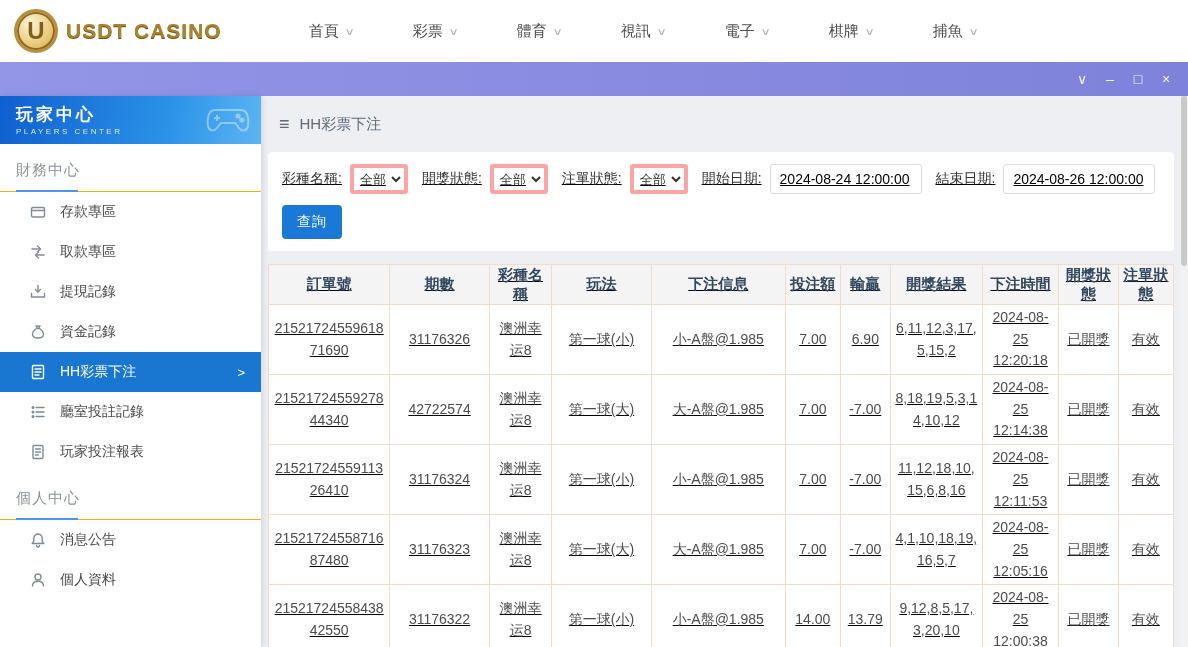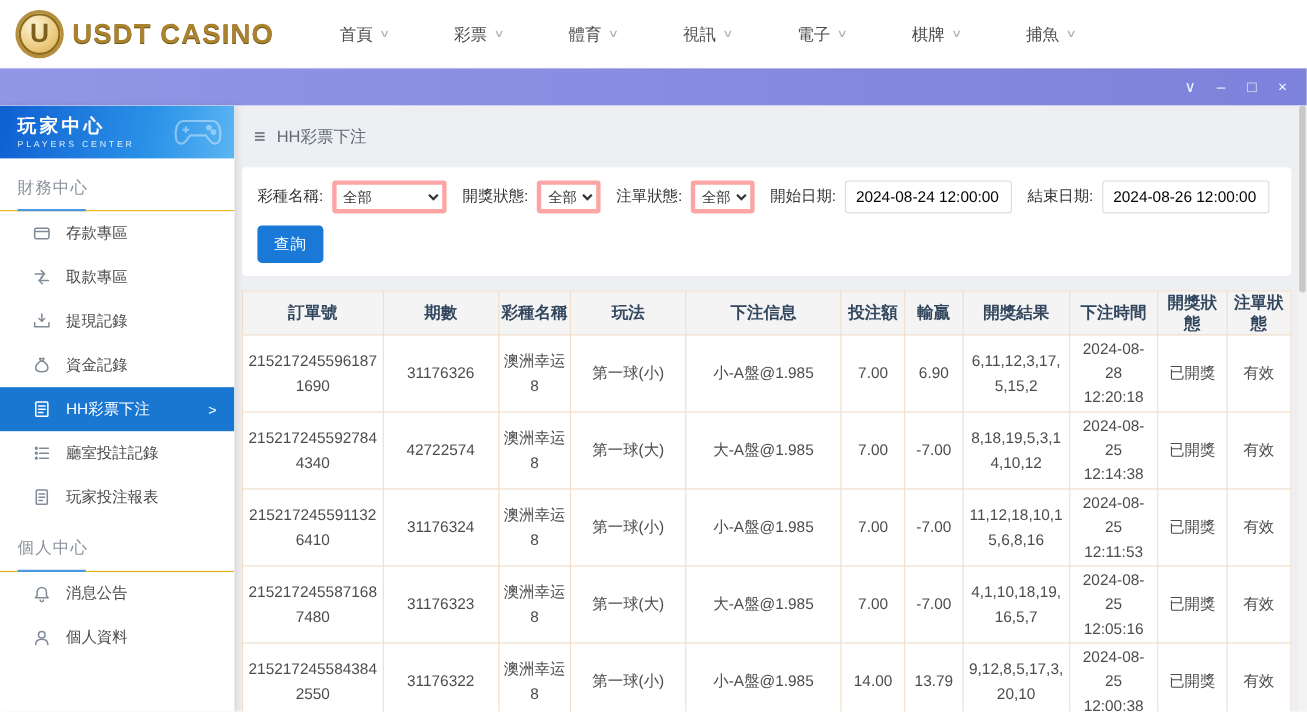--- a/index.html
+++ b/index.html
@@ -5,38 +5,38 @@
   * { box-sizing: border-box; margin: 0; padding: 0; }
   html,body { width:1188px; height:647px; overflow:hidden; font-family:"Liberation Sans",sans-serif; background:#fff; }
 
   
   .topnav { height:62px; display:flex; align-items:center; background:#fff; position:relative; z-index:3; }
   .logo { display:flex; align-items:center; gap:8px; margin-left:14px; width:235px; cursor:pointer; }
   .logo-emblem { width:44px; height:44px; border-radius:50%; border:3px solid #b68f3c;
     background:radial-gradient(circle at 35% 30%, #fdf3d6, #e9c878 60%, #caa04a);
     box-shadow:inset 0 0 0 2px #8a6a22; display:flex; align-items:center; justify-content:center;
     color:#7c5e1d; font-weight:bold; font-size:24px; }
-  .logo-text { font-size:25px; font-weight:800; letter-spacing:1px; color:#ab832f;
+  .logo-text { font-size:21px; font-weight:800; letter-spacing:1px; color:#ab832f;
     text-shadow:0 1px 0 #6b5216; white-space:nowrap; }
   .nav-items { display:flex; margin-left:30px; }
   .nav-item { width:104px; display:flex; align-items:center; justify-content:center; gap:7px;
     font-size:15px; color:#4d4d4d; cursor:pointer; height:62px; }
   .nav-chev { color:#b3b3b3; font-size:10px; transform:scaleX(1.4); }
 
   
   .titlebar { height:34px; background:linear-gradient(90deg,#9395e6,#7e82da); display:flex;
     align-items:center; justify-content:flex-end; padding-right:8px; }
   .win-btn { color:#fff; width:28px; height:34px; display:flex; align-items:center; justify-content:center;
     font-size:14px; opacity:.92; cursor:pointer; }
 
   
   .content { display:flex; height:551px; }
 
   
-  .sidebar { width:213px; background:#fff; box-shadow:2px 0 6px rgba(0,0,0,.10); z-index:2; overflow:hidden; }
+  .sidebar { width:261px; background:#fff; box-shadow:2px 0 6px rgba(0,0,0,.10); z-index:2; overflow:hidden; }
   .sidebar-header { height:48px; background:linear-gradient(100deg,#0f5fd0 0%, #2b93e8 65%, #5cb5f2 100%);
     color:#fff; padding:7px 0 0 16px; position:relative; }
   .sidebar-header .sh-title { font-size:17px; font-weight:bold; letter-spacing:3px; }
   .sidebar-header .sh-sub { font-size:8px; letter-spacing:2.5px; opacity:.85; margin-top:1px; }
   .sh-gamepad { position:absolute; right:10px; top:6px; opacity:.4; }
   .section-title { padding:17px 16px 11px; color:#8b919c; font-size:15px; letter-spacing:1px;
     position:relative; border-bottom:1px solid #eab308; }
   .section-title::after { content:""; position:absolute; left:16px; bottom:-1px; width:62px; height:2px; background:#4a97e4; }
   .menu-item { height:40px; display:flex; align-items:center; padding-left:30px; gap:14px;
     font-size:14px; color:#4a4a4a; cursor:pointer; position:relative; }
@@ -48,21 +48,21 @@
   .menu-item.active { background:#1977d2; color:#fff; }
   .menu-item.active svg { stroke:#fff; }
   .mi-arrow { position:absolute; right:16px; font-size:13px; color:#fff; }
 
   
   .main { flex:1; background:#edeff2; position:relative; overflow:hidden; }
   .breadcrumb { height:56px; display:flex; align-items:center; padding-left:18px; gap:10px;
     color:#5e6a76; font-size:15px; }
   .hamburger { font-size:18px; color:#5e6a76; cursor:pointer; }
 
-  .panel { background:#fff; border-radius:4px; margin:0 14px 12px 7px; }
+  .panel { background:#fff; border-radius:4px; margin:0 14px 12px 7px;text-decoration:underline; }
   .filter-panel { padding:12px 14px 12px; }
   .filter-row { display:flex; align-items:center; gap:8px; font-size:14px; color:#333; white-space:nowrap; }
   .filter-label { color:#333; }
   select { height:30px; border:4px solid #fca5a5; border-radius:3px; font-size:13px; color:#333;
     background:#fff; padding:0 2px; }
   .select-lottery { width:118px; margin-right:6px; }
   .select-small { width:64px; margin-right:6px; }
   input.date-input { height:30px; border:1px solid #d8dce0; border-radius:3px; padding:0 9px;
     font-size:14px; color:#000000; width:152px; margin-right:6px; }
   .btn-search { margin-top:11px; background:#1a79d6; color:#fff; border:none; border-radius:4px;
@@ -305,21 +305,21 @@
         <tbody id="tbody">
             <tr>
               <td>2152172455961871690</td>
               <td>31176326</td>
               <td>澳洲幸运8</td>
               <td>第一球(小)</td>
               <td>小-A盤@1.985</td>
               <td>7.00</td>
               <td>6.90</td>
               <td>6,11,12,3,17,5,15,2</td>
-              <td class="col-time">2024-08-28 12:20:18</td>
+              <td class="col-time">2024-08-25 12:20:18</td>
               <td>已開獎</td>
               <td>有效</td>
             </tr>
             <tr>
               <td>2152172455927844340</td>
               <td>42722574</td>
               <td>澳洲幸运8</td>
               <td>第一球(大)</td>
               <td>大-A盤@1.985</td>
               <td>7.00</td>

